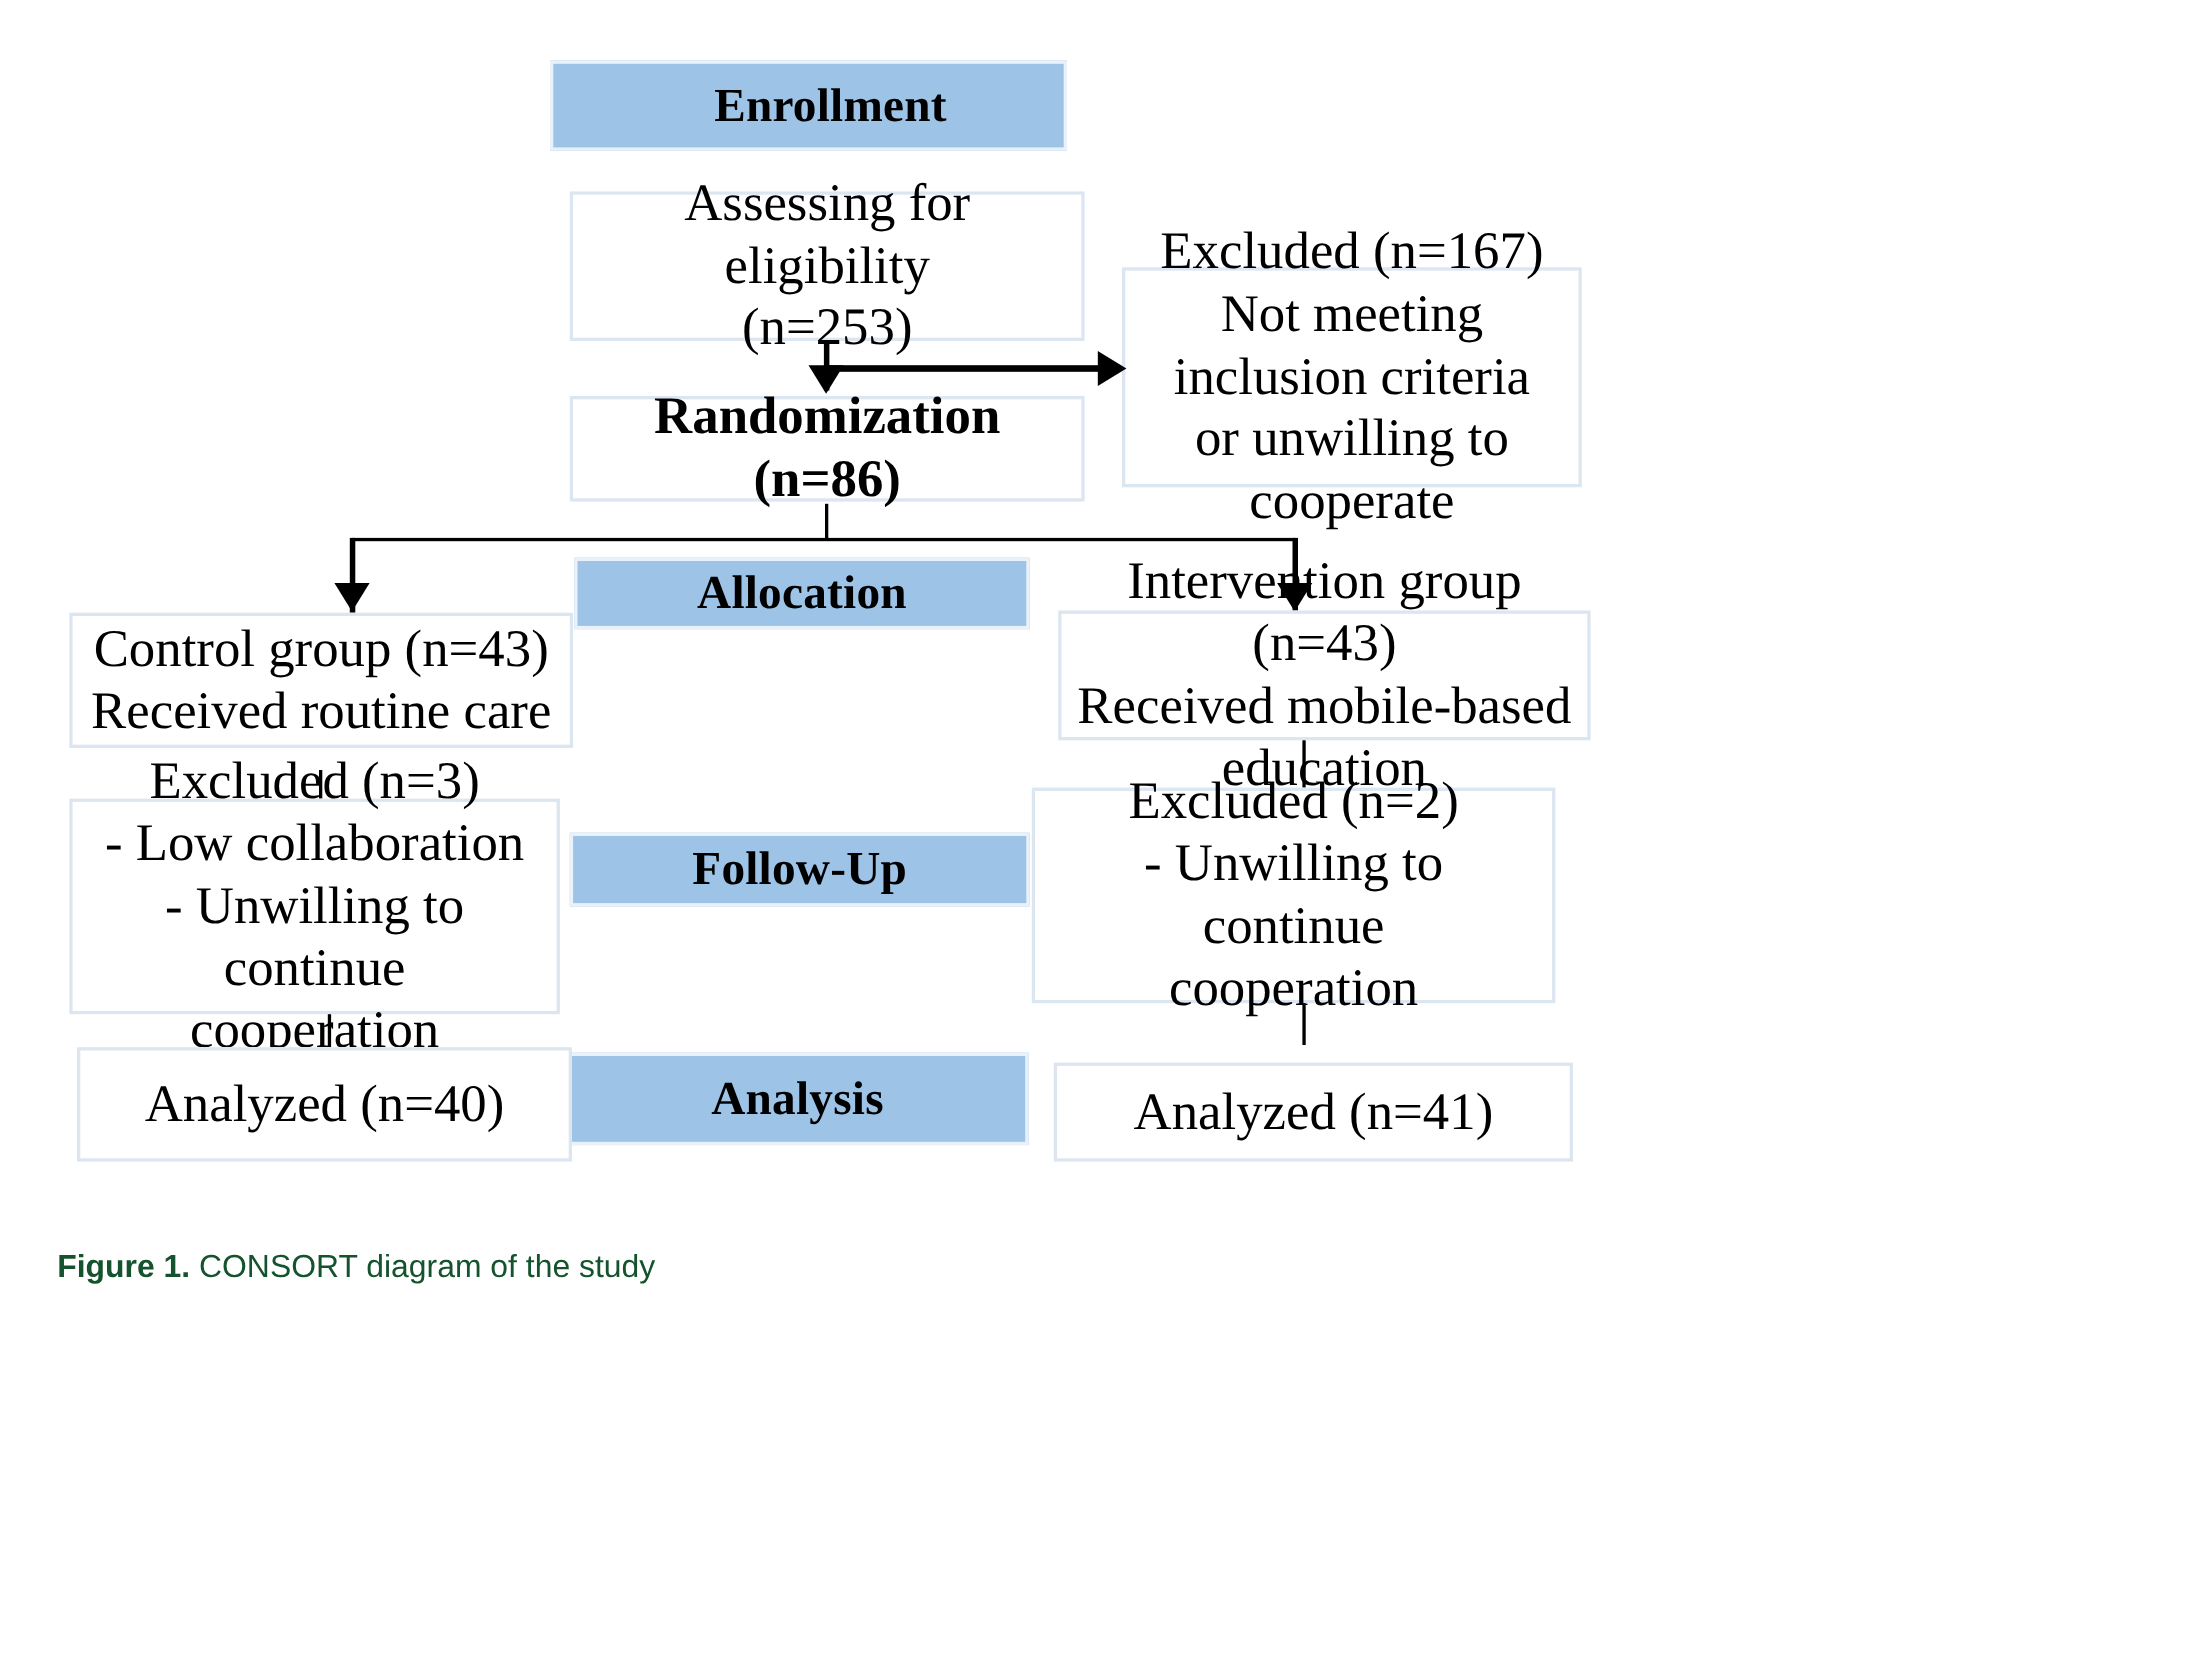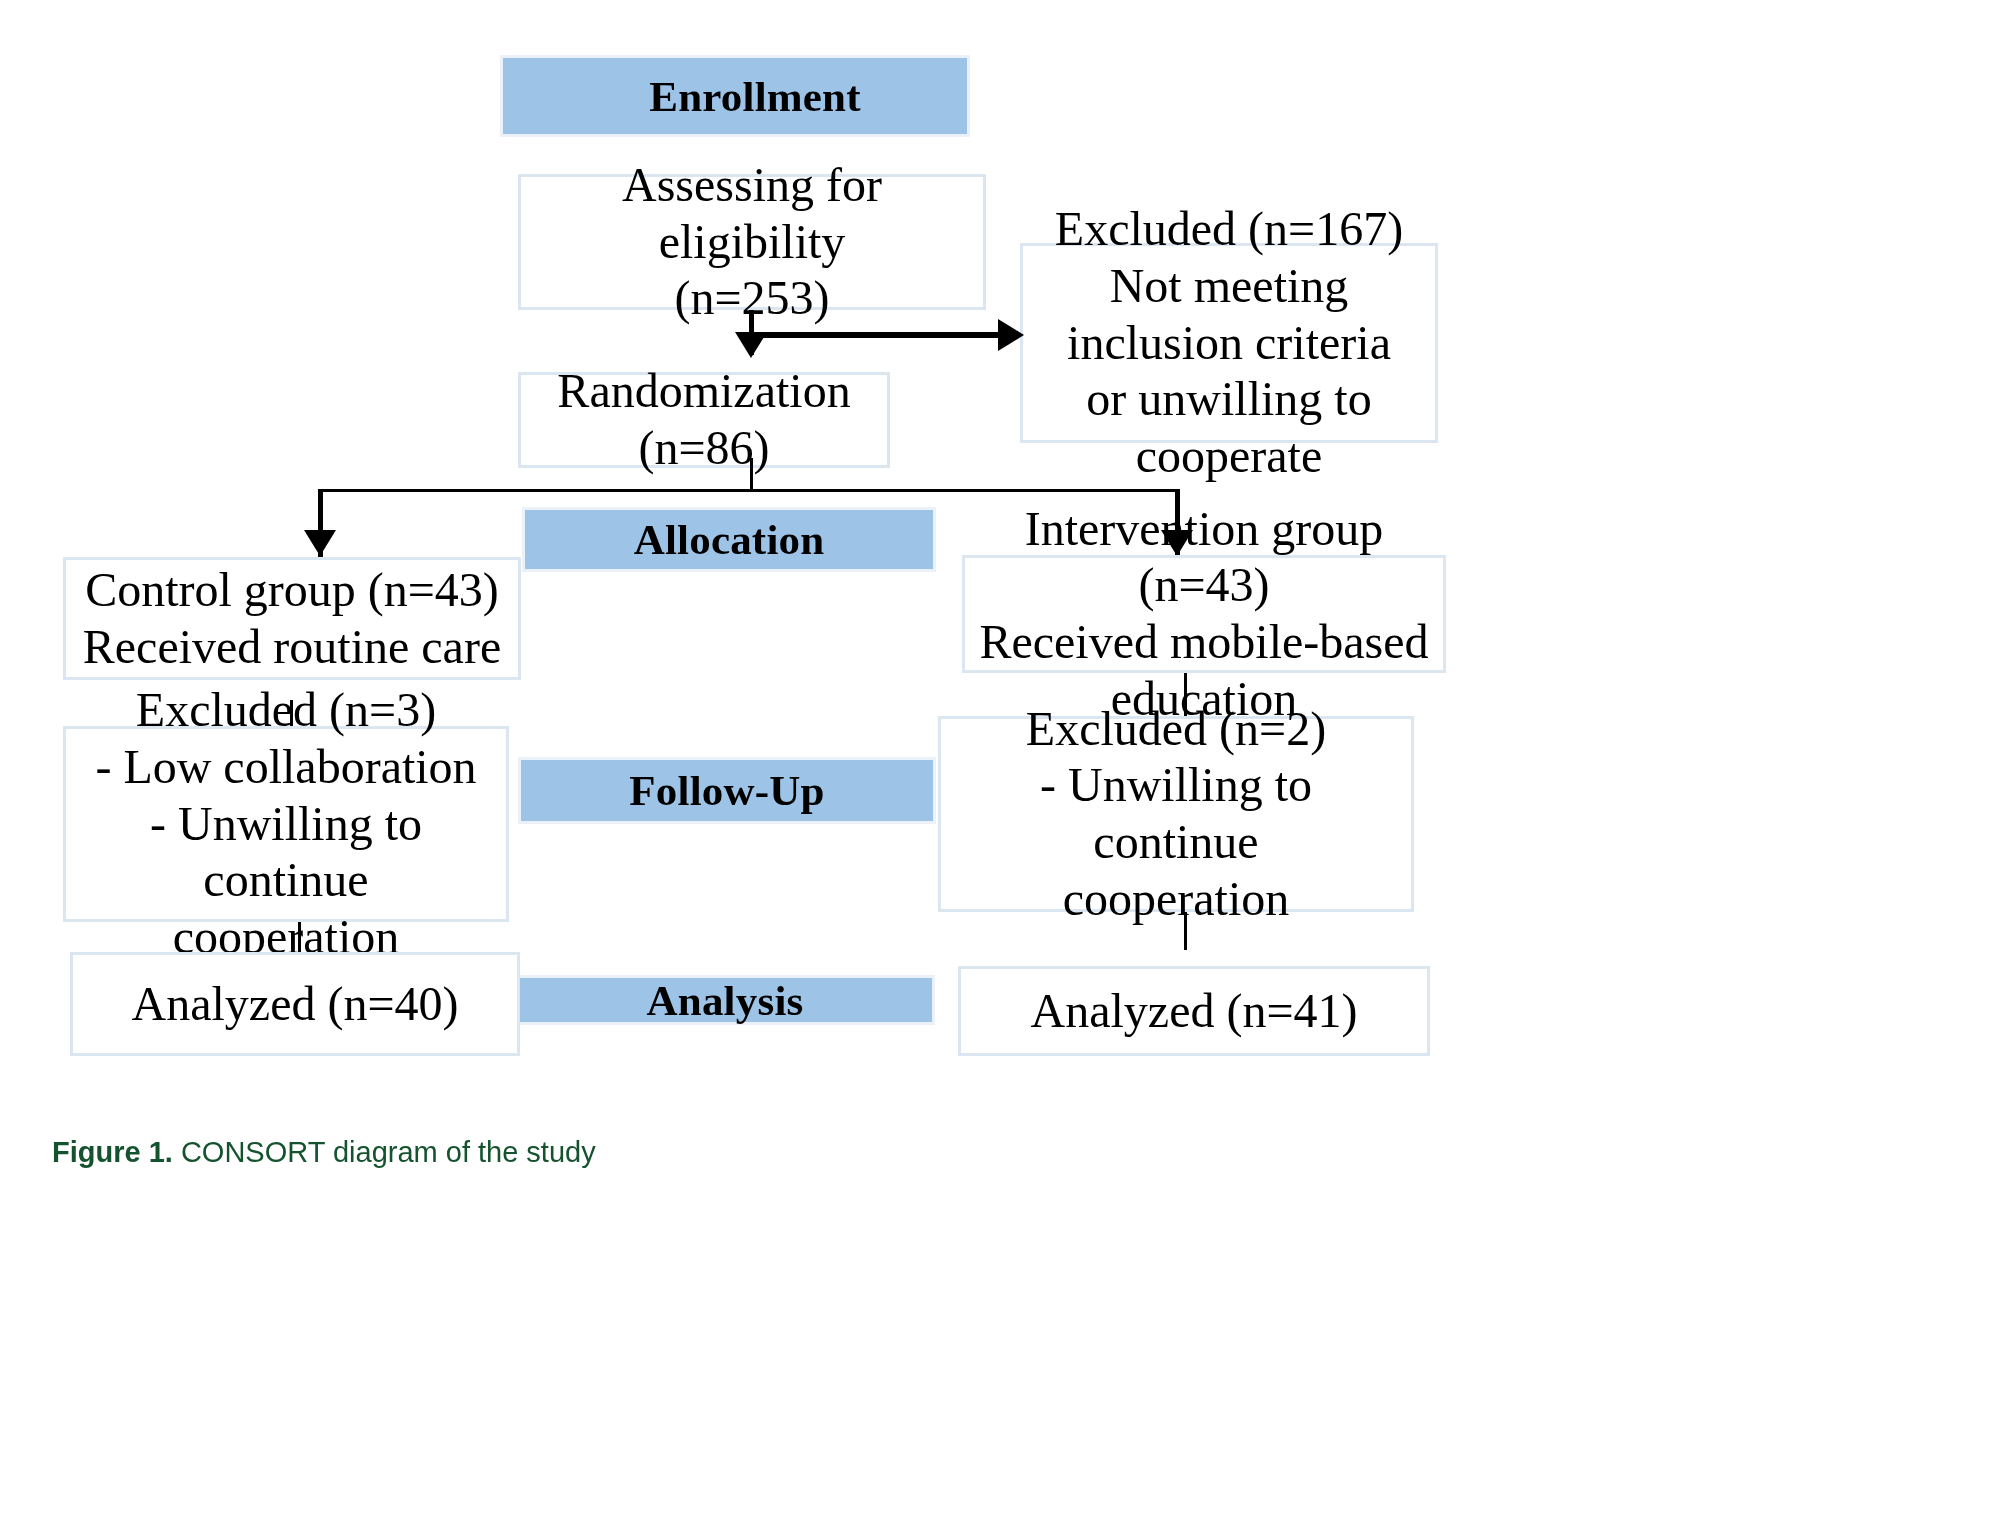--- a/index.html
+++ b/index.html
@@ -116,21 +116,21 @@
 Not meeting inclusion criteria
 or unwilling to cooperate</span>
   </div>
 
   <div class="vline thick" style="left:749px; top:310px; height:45px;"></div>
   <div class="arrow-down" style="left:735px; top:332px;"></div>
 
   <div class="hline thick" style="left:752px; top:332px; width:250px;"></div>
   <div class="arrow-right" style="left:998px; top:319px;"></div>
 
-  <div class="node box" style="left:518px; top:372px; width:372px; height:96px;">
+  <div class="node box" style="left:518px; top:360px; width:468px; height:96px;font-weight:bold;">
     <span class="txt">Randomization (n=86)</span>
   </div>
 
   <div class="vline" style="left:750px; top:458px; height:33px;"></div>
   <div class="hline" style="left:320px; top:489px; width:858px;"></div>
 
   <div class="vline thick" style="left:318px; top:489px; height:70px;"></div>
   <div class="arrow-down" style="left:304px; top:530px;"></div>
 
   <div class="vline thick" style="left:1175px; top:489px; height:70px;"></div>
@@ -167,21 +167,21 @@
 
   <div class="node box" style="left:938px; top:716px; width:476px; height:196px;">
     <span class="txt">Excluded (n=2)
 - Unwilling to continue
 cooperation</span>
   </div>
 
   <div class="vline" style="left:298px; top:922px; height:30px;"></div>
   <div class="vline" style="left:1184px; top:912px; height:38px;"></div>
 
-  <div class="node banner" style="left:515px; top:957px; width:420px; height:50px;margin-top:18px;">
+  <div class="node banner" style="left:515px; top:957px; width:420px; height:84px;">
     <span class="txt">Analysis</span>
   </div>
 
   <div class="node box" style="left:70px; top:952px; width:450px; height:104px;">
     <span class="txt">Analyzed (n=40)</span>
   </div>
 
   <div class="node box" style="left:958px; top:966px; width:472px; height:90px;">
     <span class="txt">Analyzed (n=41)</span>
   </div>

